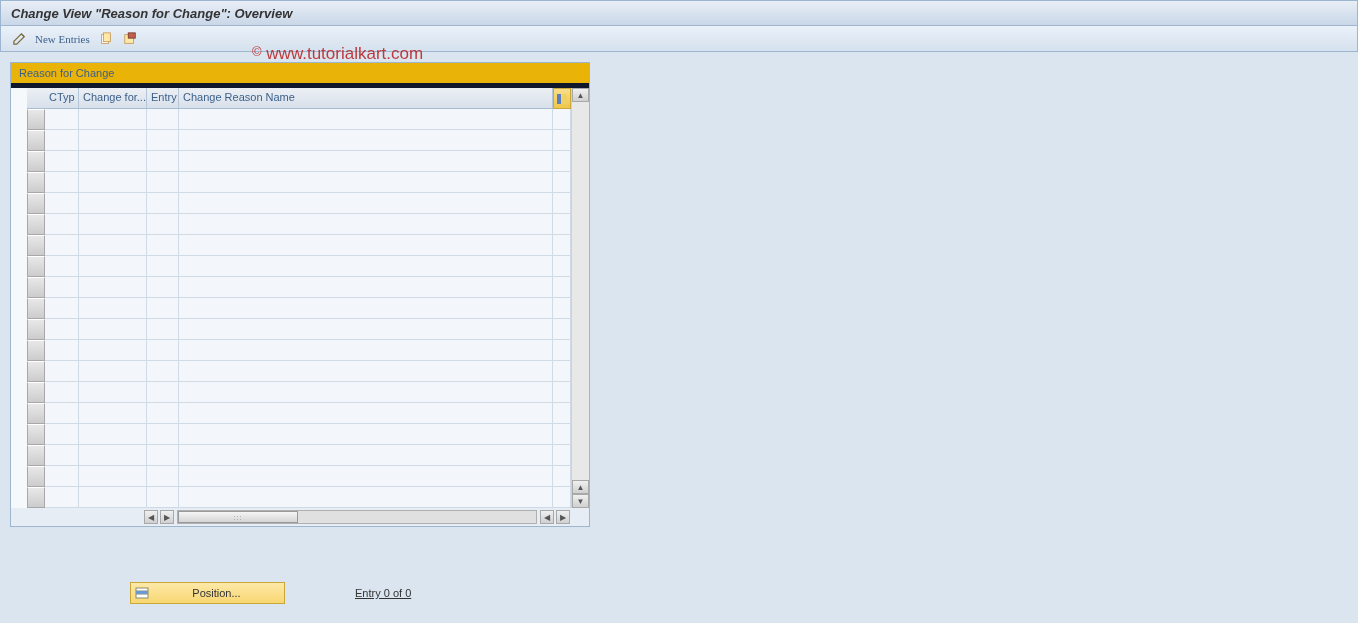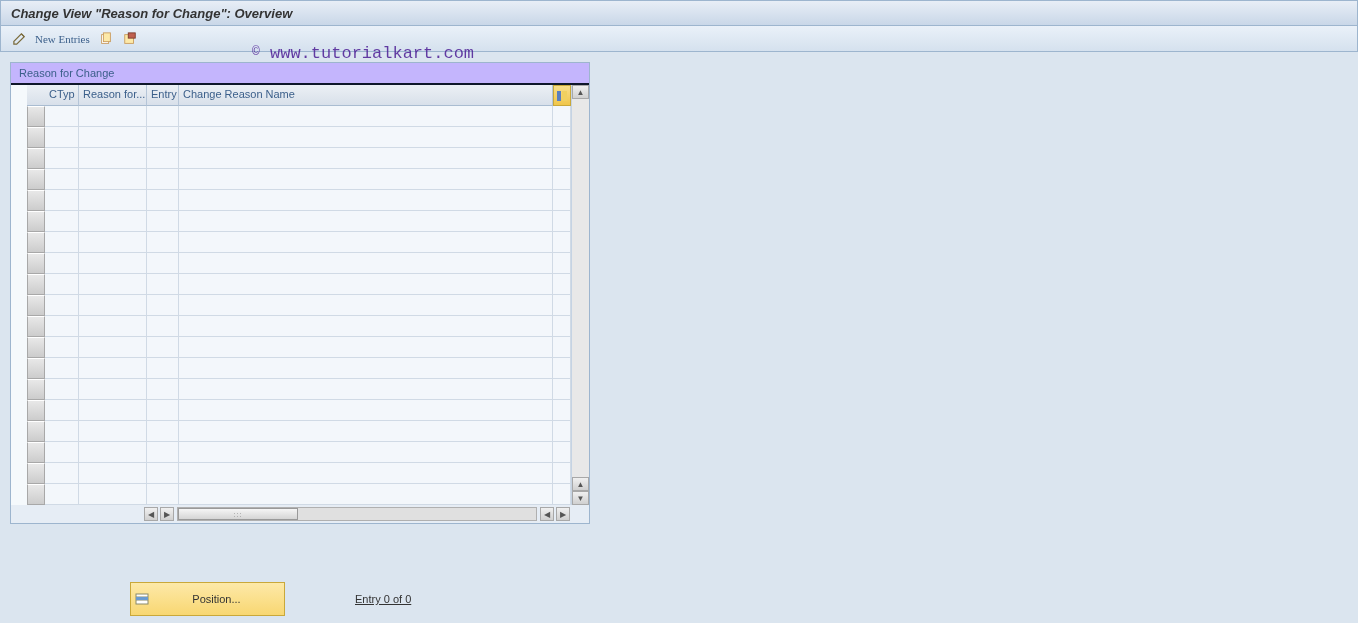--- a/index.html
+++ b/index.html
@@ -56,22 +56,22 @@
       padding: 10px 10px 0 10px;
     }
     .table-panel {
       width: 580px;
       border: 1px solid #9db5ce;
       background: #f5f9fc;
     }
     .panel-title {
       padding: 4px 8px;
       color: #3b5f8a;
-      background: #c4b5fd;
-      border-bottom: 2px solid #0f172a;
+      background: #eab308;
+      border-bottom: 5px solid #0f172a;
     }
     .table-wrap {
       position: relative;
     }
     .grid-container {
       display: flex;
       padding-left: 16px;
     }
     .row-selectors {
       width: 18px;
@@ -194,21 +194,21 @@
       left: 130px;
       top: 582px;
       display: flex;
       align-items: center;
       gap: 70px;
     }
     .position-button {
       background: linear-gradient(#fde9a8, #f8d772);
       border: 1px solid #c9a83a;
       width: 155px;
-      height: 34px;
+      height: 22px;
       display: flex;
       align-items: center;
       padding: 0 4px;
       cursor: pointer;
     }
     .position-button-icon {
       width: 14px;
       height: 14px;
       margin-right: 4px;
       display: inline-flex;
@@ -220,23 +220,23 @@
     }
     .entry-status {
       color: #333;
       text-decoration: underline;
     }
     .watermark {
       position: absolute;
       top: 44px;
       left: 252px;
       font-size: 17px;
-      color: #4c1d95;
+      color: #b91c1c;
       opacity: 0.85;
-      font-family: Liberation Mono, monospace;
+      font-family: Liberation Sans, sans-serif;
       pointer-events: none;
     }
     .watermark-c {
       font-size: 13px;
       vertical-align: top;
     }
   </style>
 </head>
 <body>
 
@@ -291,21 +291,21 @@
           <div class="row-selector"></div>
           <div class="row-selector"></div>
           <div class="row-selector"></div>
           <div class="row-selector"></div>
           <div class="row-selector"></div>
         </div>
 
         <div class="columns-area">
           <div class="header-row">
             <div class="col-header col-ctyp">CTyp</div>
-            <div class="col-header col-reason">Reason for...</div>
+            <div class="col-header col-reason">Change for...</div>
             <div class="col-header col-nafr">Entry</div>
             <div class="col-header col-name">Change Reason Name</div>
             <div class="col-settings">
               <svg width="12" height="12" viewBox="0 0 12 12">
                   <rect x="1" y="1" width="4" height="10" fill="#5a7fc0"></rect>
                   <rect x="6" y="1" width="5" height="10" fill="#f0d060"></rect>
                 </svg>
             </div>
           </div>
 

